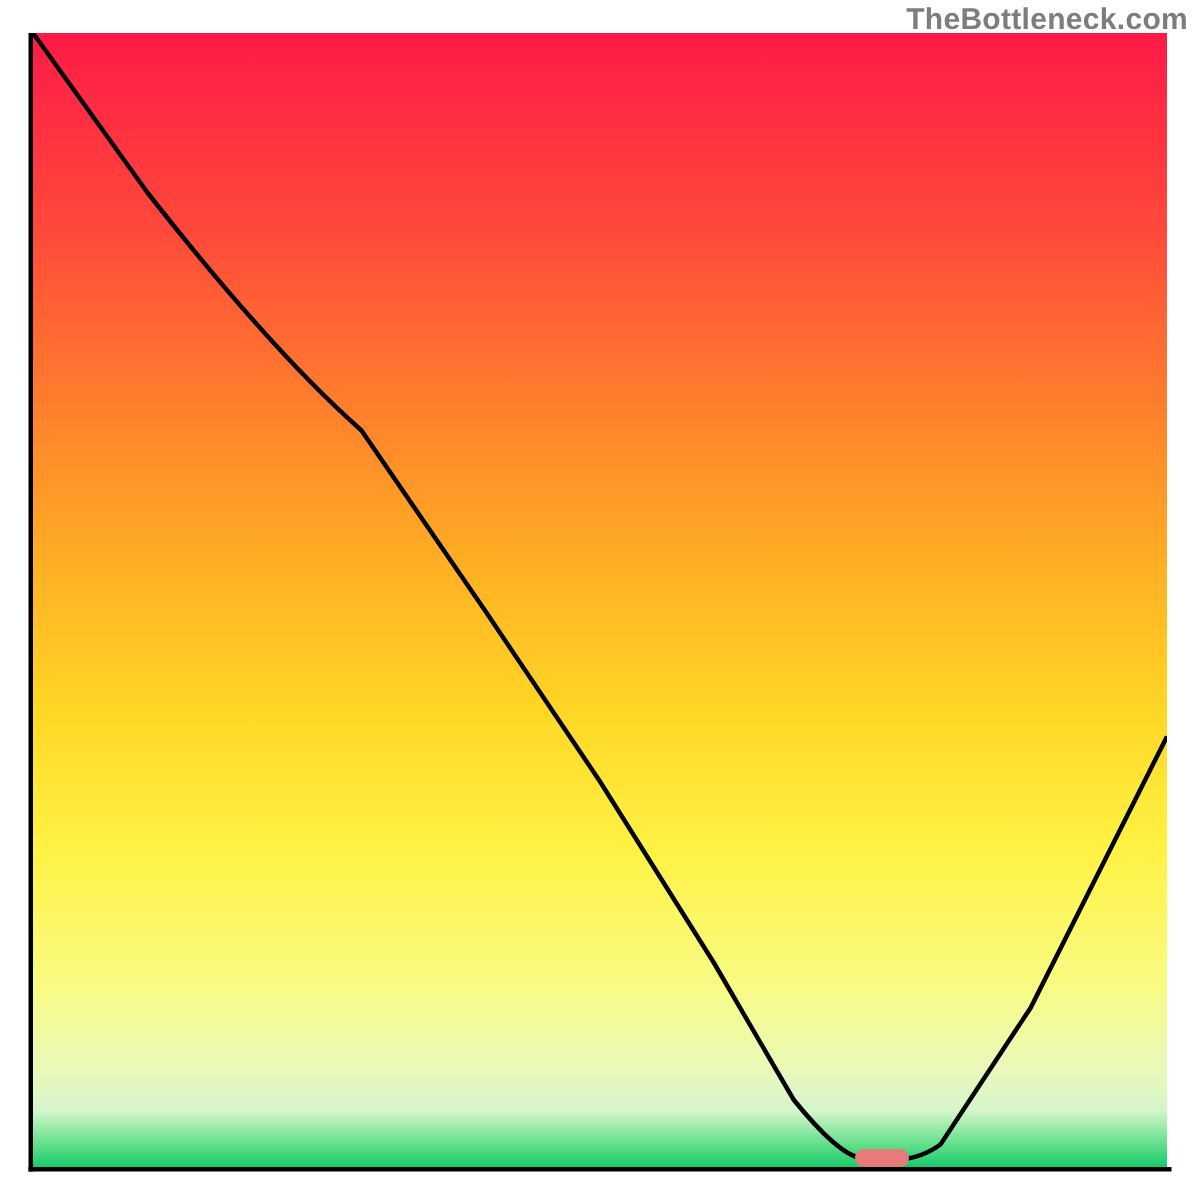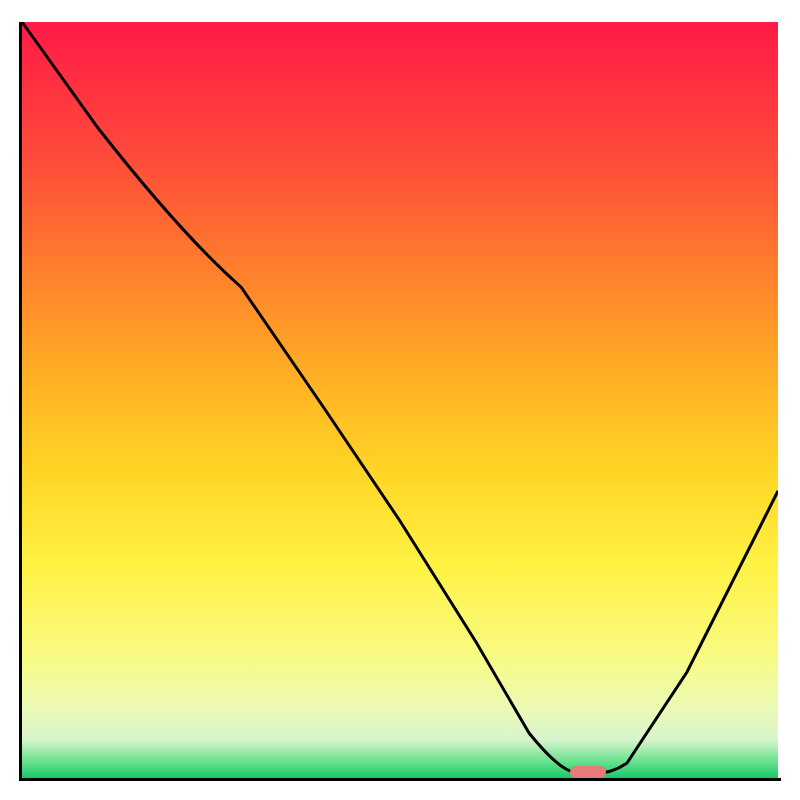--- a/index.html
+++ b/index.html
@@ -72,20 +72,21 @@
     font-weight: 600;
     color: #7d7d7d;
     letter-spacing: 0.2px;
   }
 </style>
 </head>
 <body>
 
 <div class="chart-wrap">
 
+  <div class="watermark">TheBottleneck.com</div>
 
   <div class="plot-area">
     <div class="grad"></div>
 
     <svg class="curve" viewBox="0 0 756 756" preserveAspectRatio="none">
       <path fill="none" stroke="#000" stroke-width="3" d="M 0 0
                L 76 106
                Q 159 212 219 265
                L 302 386
                L 378 499

